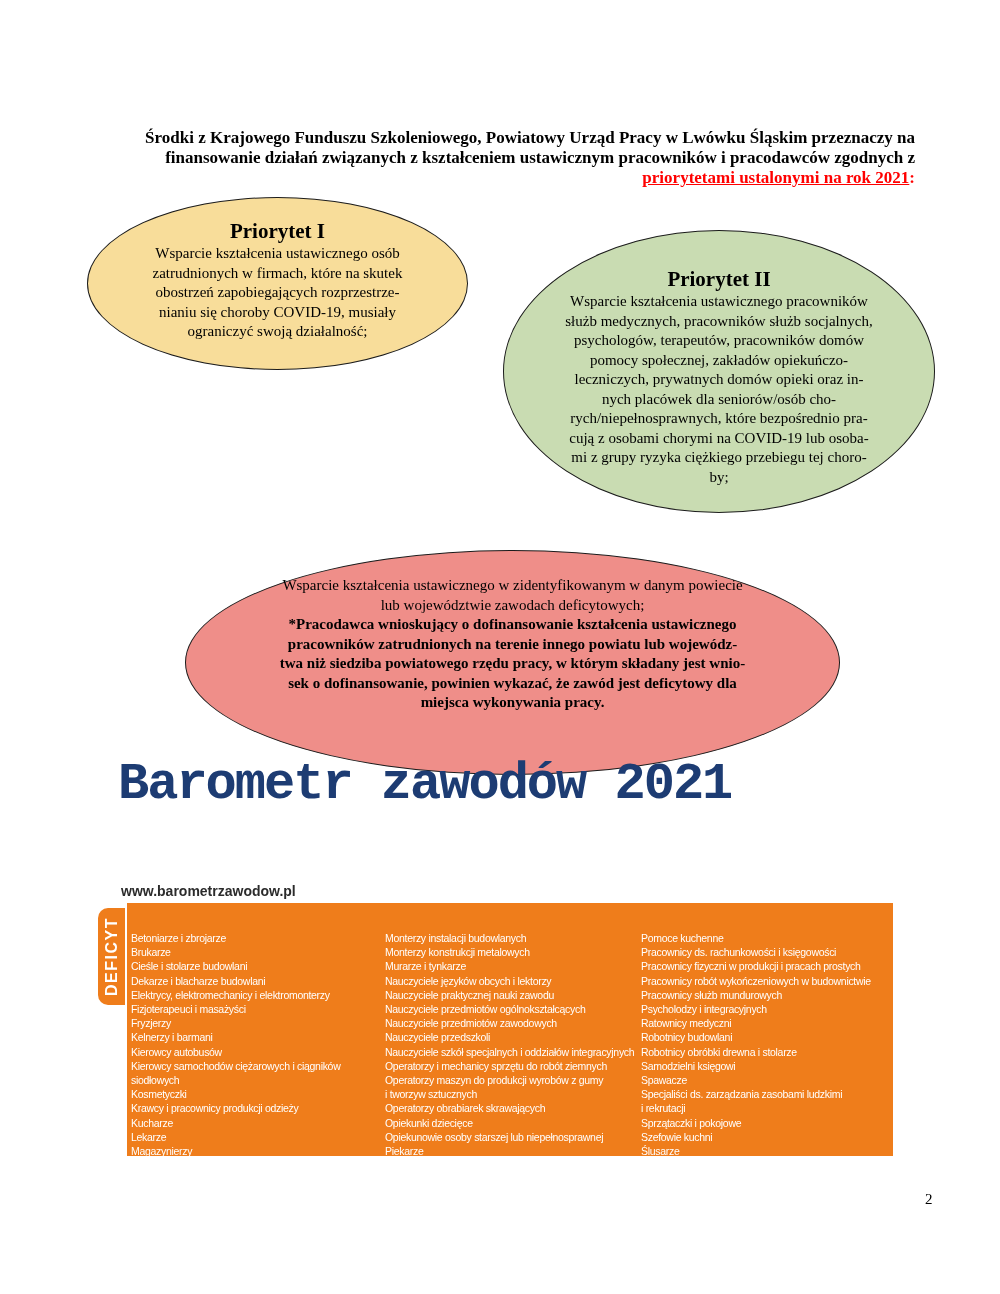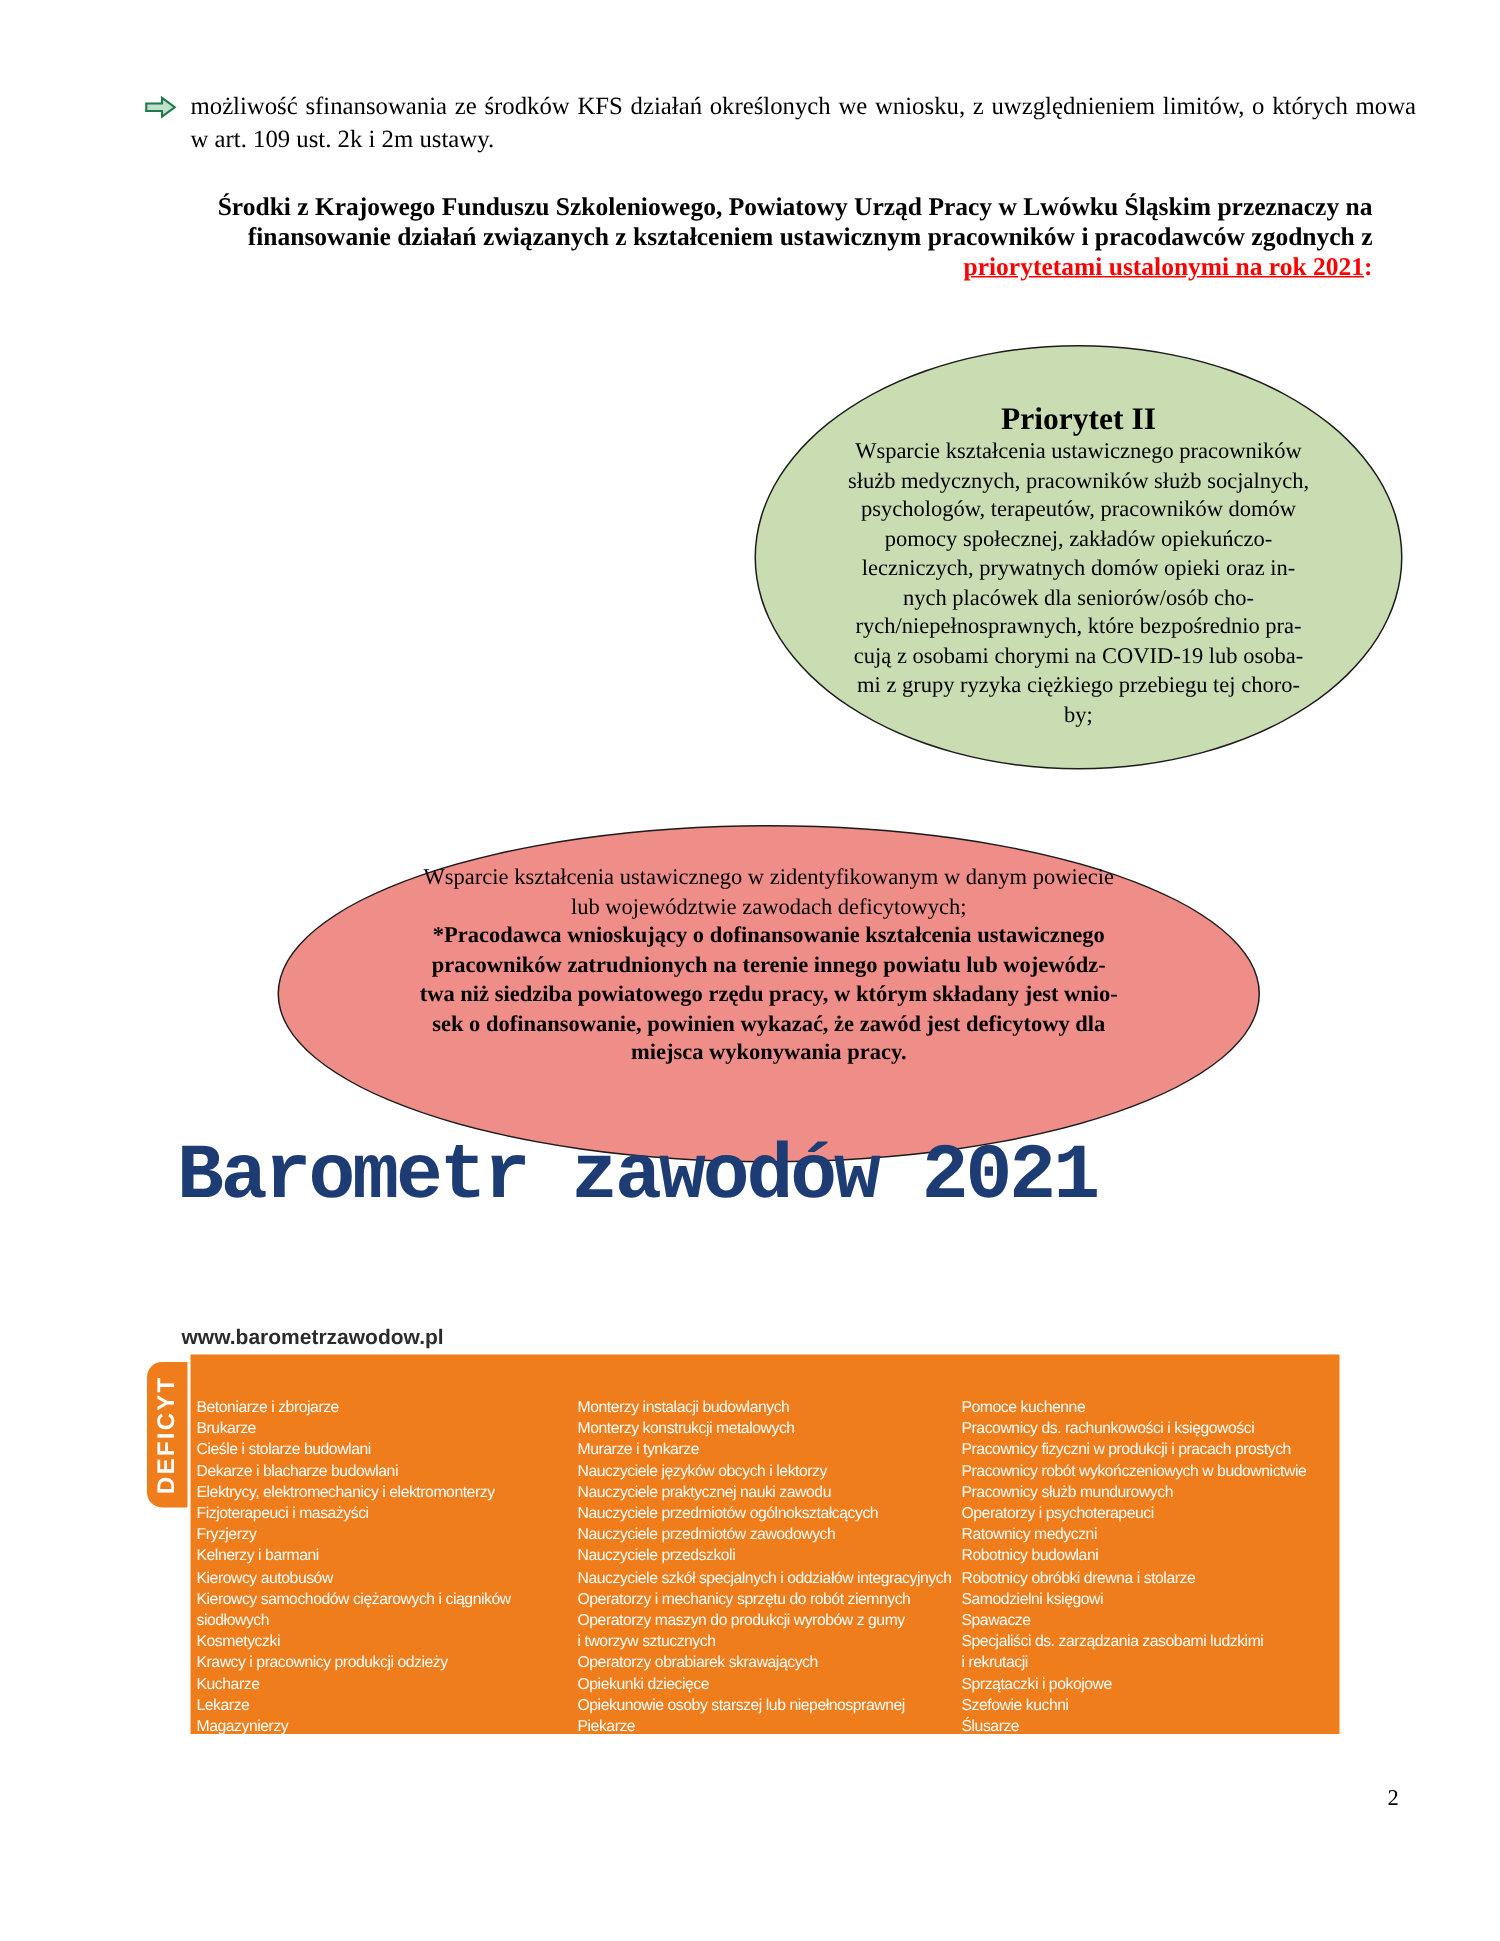--- a/index.html
+++ b/index.html
@@ -72,31 +72,31 @@
   .jobs-col .job-item { white-space:pre; }
   .col1 { left:131px; } .col2 { left:385px; } .col3 { left:641px; }
 
   .page-num { position:absolute; left:925px; top:1191px; font-size:15px; }
 </style>
 </head>
 <body>
 
 <div class="page">
 
-  <div class="intro">
-    <div class="arrow-wrap">
-      <svg width="22" height="15" viewBox="0 0 22 15" aria-hidden="true">
-        <path d="M1.5 5 H12 V1.2 L20.5 7.5 L12 13.8 V10 H1.5 Z" fill="#bfe0cd" stroke="#1f7a4d" stroke-width="1.4"></path>
-      </svg>
-    </div>
-    <div class="intro-text">możliwość sfinansowania ze środków KFS działań określonych we wniosku, z uwzględnieniem limitów, o których mowa w art. 109 ust. 2k i 2m ustawy.</div>
-  </div>
 
   <div class="heading"><span>Środki z Krajowego Funduszu Szkoleniowego, Powiatowy Urząd Pracy w Lwówku Śląskim przeznaczy na finansowanie działań związanych z kształceniem ustawicznym pracowników i pracodawców zgodnych z </span><span class="red-link">priorytetami ustalonymi na rok 2021</span><span class="red-colon">:</span></div>
 
+  <div class="ellipse e1">
+    <div class="e-title">Priorytet I</div>
+    <div class="e-body">Wsparcie kształcenia ustawicznego osób
+zatrudnionych w firmach, które na skutek
+obostrzeń zapobiegających rozprzestrze-
+nianiu się choroby COVID-19, musiały
+ograniczyć swoją działalność;</div>
+  </div>
 
   <div class="ellipse e2">
     <div class="e-title">Priorytet II</div>
     <div class="e-body">Wsparcie kształcenia ustawicznego pracowników
 służb medycznych, pracowników służb socjalnych,
 psychologów, terapeutów, pracowników domów
 pomocy społecznej, zakładów opiekuńczo-
 leczniczych, prywatnych domów opieki oraz in-
 nych placówek dla seniorów/osób cho-
 rych/niepełnosprawnych, które bezpośrednio pra-
@@ -163,21 +163,21 @@
       <div class="job-item">Piekarze</div>
       <div class="job-item">Pielęgniarki i położne</div>
     </div>
   <div class="jobs-col col3">
 
   <div class="job-item">Pomoce kuchenne</div>
       <div class="job-item">Pracownicy ds. rachunkowości i księgowości</div>
       <div class="job-item">Pracownicy fizyczni w produkcji i pracach prostych</div>
       <div class="job-item">Pracownicy robót wykończeniowych w budownictwie</div>
       <div class="job-item">Pracownicy służb mundurowych</div>
-      <div class="job-item">Operatorzy i psychoterapeuci</div>
+      <div class="job-item">Psycholodzy i integracyjnych</div>
       <div class="job-item">Ratownicy medyczni</div>
       <div class="job-item">Robotnicy budowlani</div>
       <div class="job-item">Robotnicy obróbki drewna i stolarze</div>
       <div class="job-item">Samodzielni księgowi</div>
       <div class="job-item">Spawacze</div>
       <div class="job-item">Specjaliści ds. zarządzania zasobami ludzkimi
 i rekrutacji</div>
       <div class="job-item">Sprzątaczki i pokojowe</div>
       <div class="job-item">Szefowie kuchni</div>
       <div class="job-item">Ślusarze</div>

